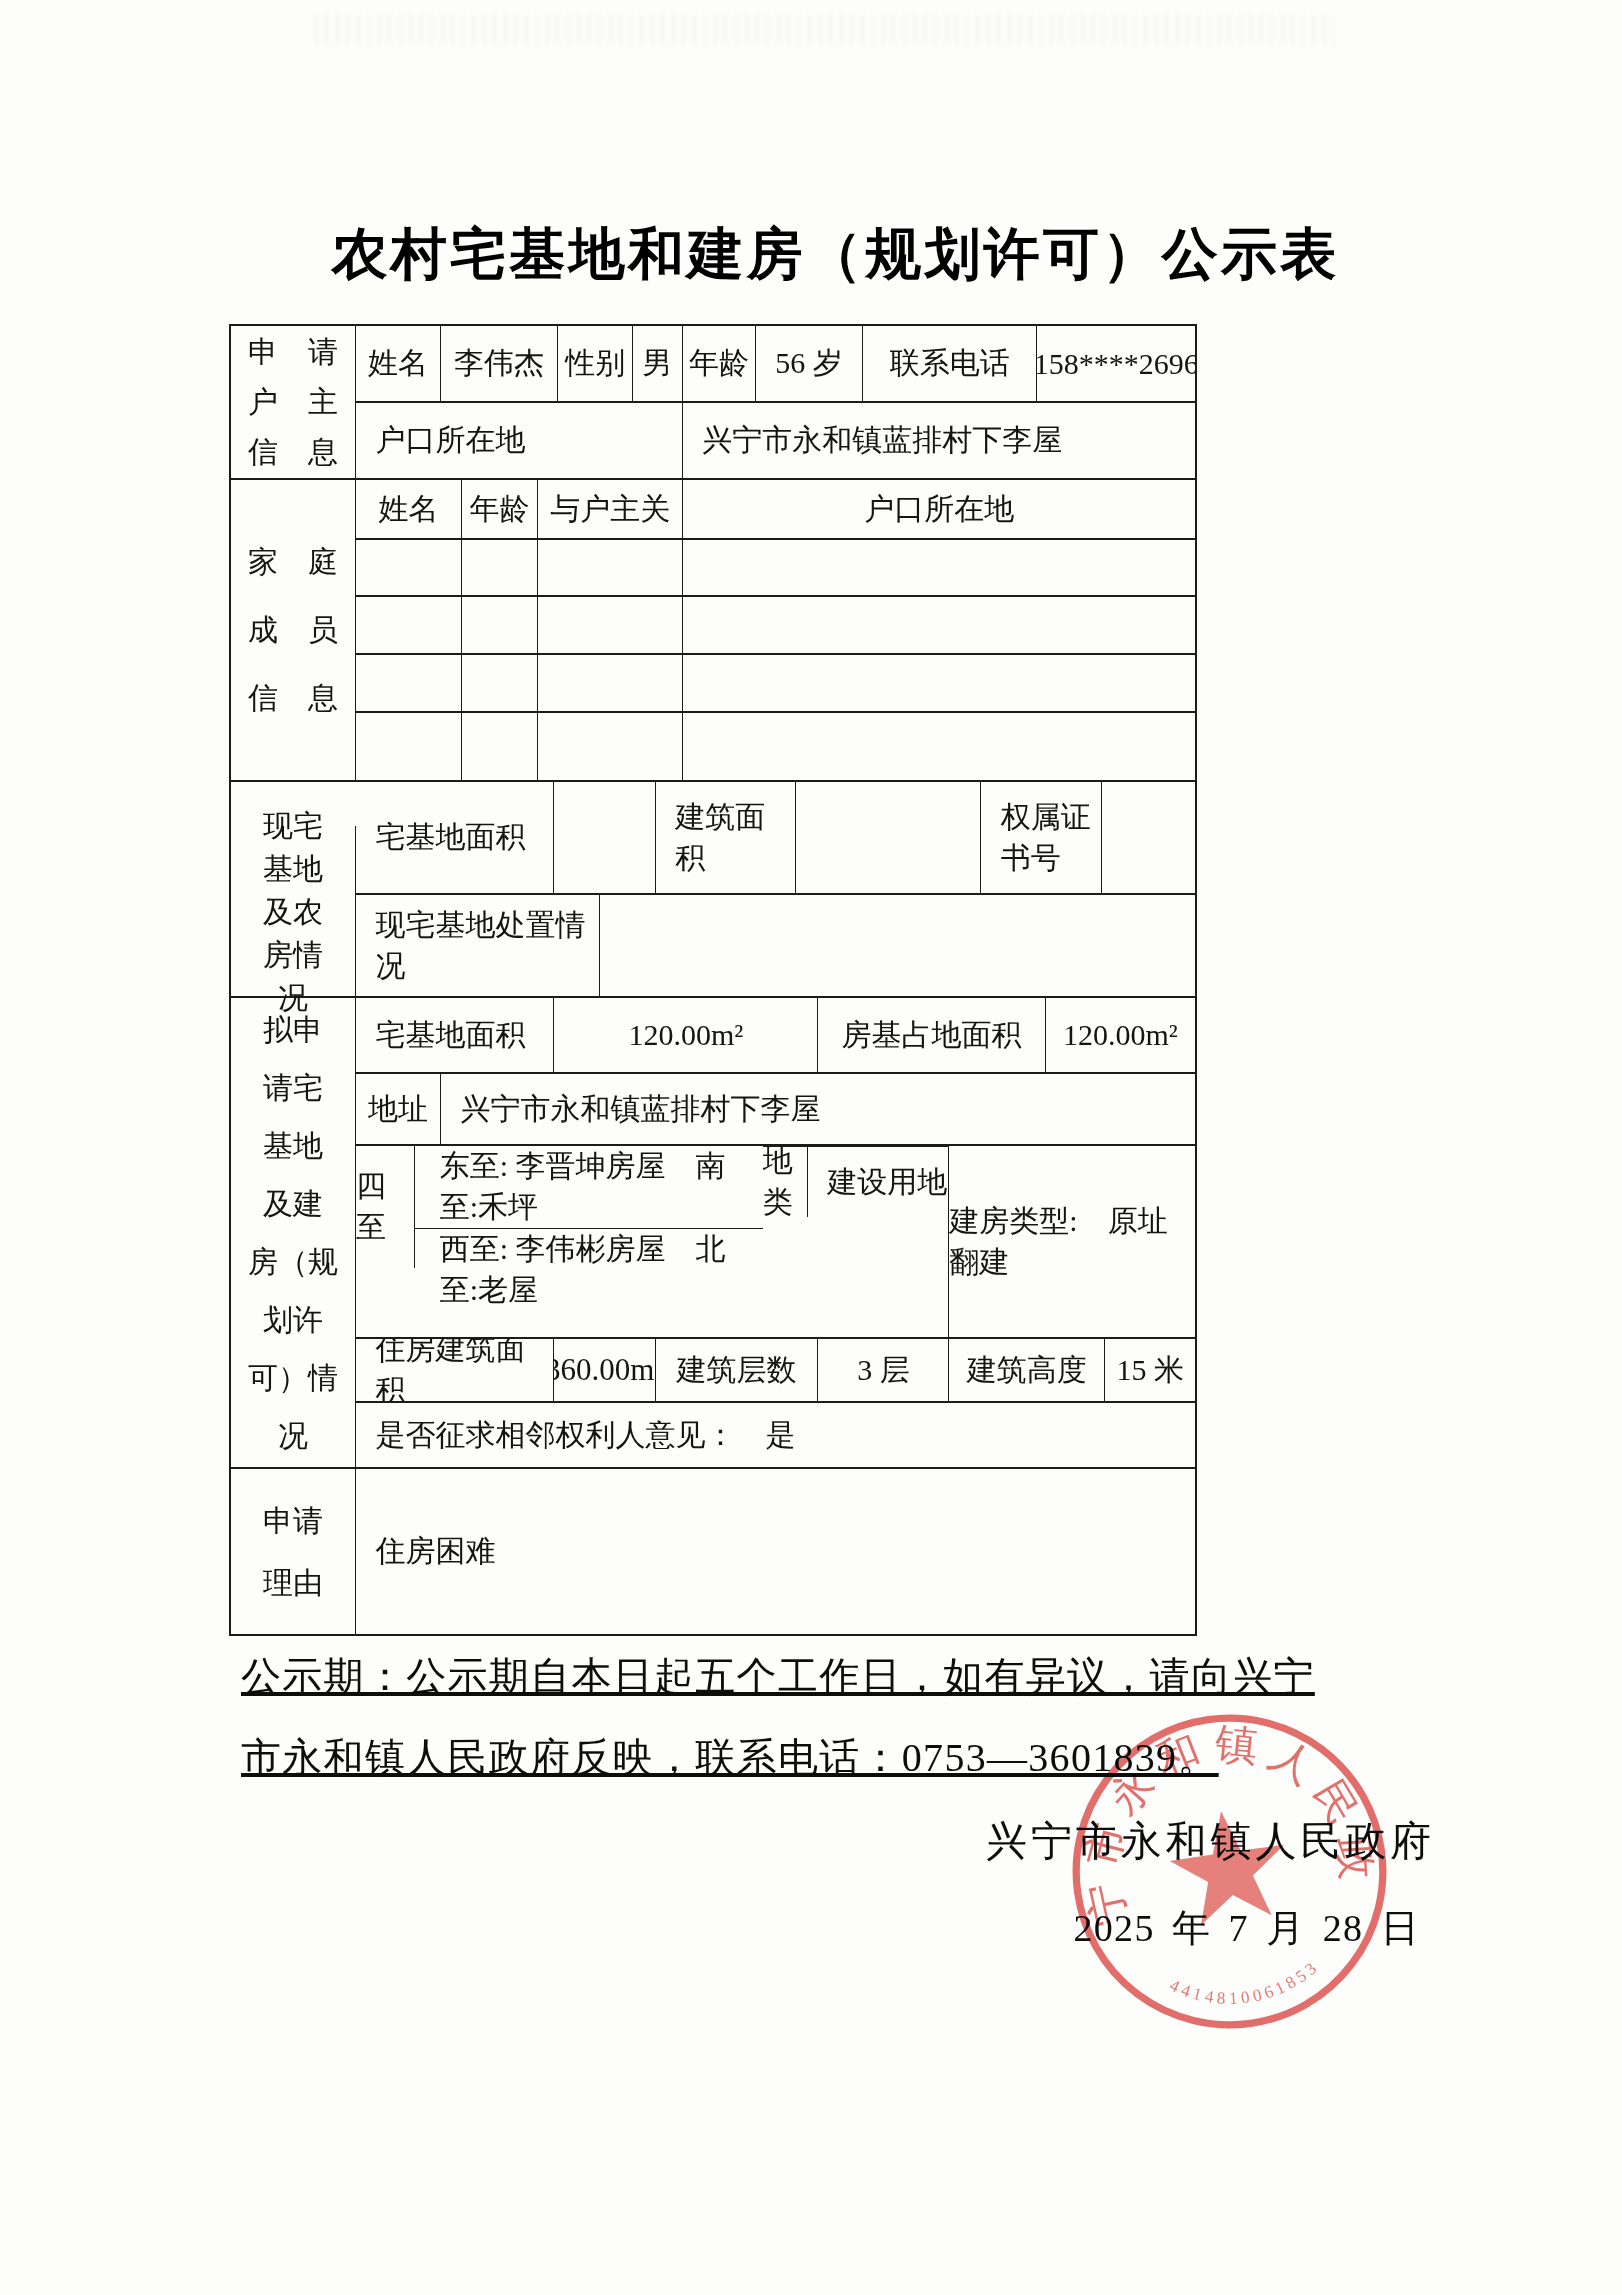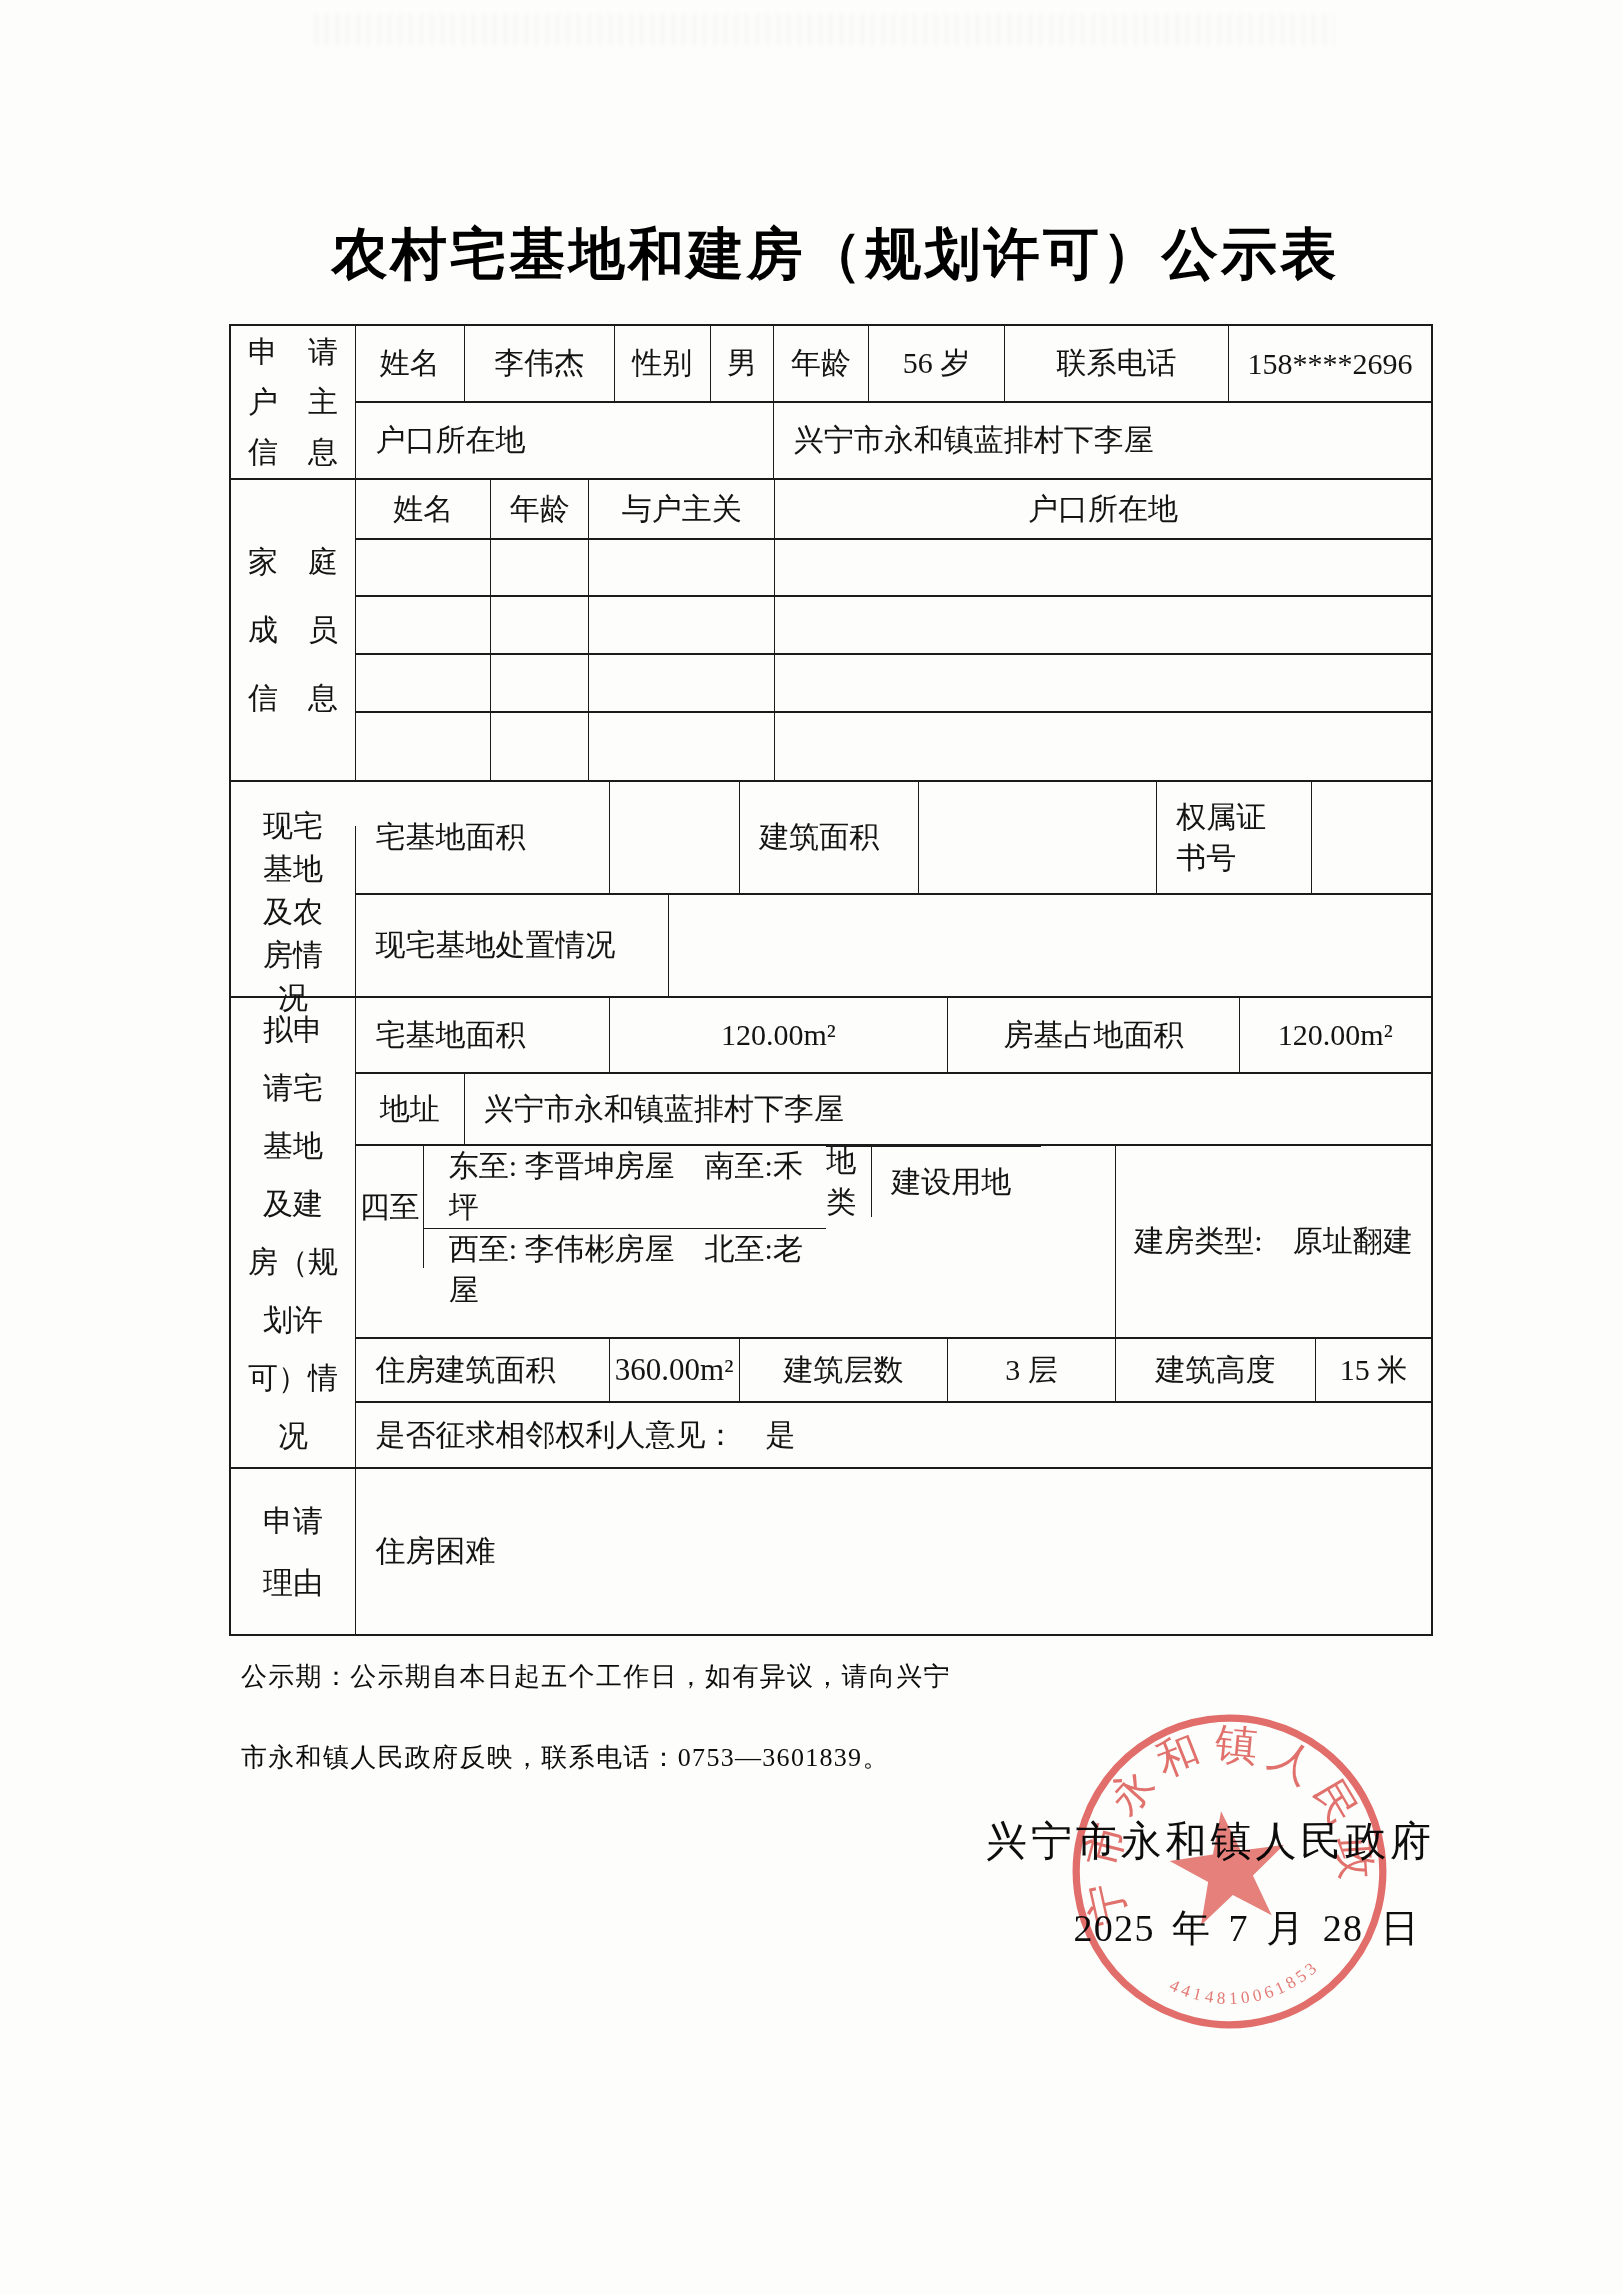--- a/index.html
+++ b/index.html
@@ -26,21 +26,21 @@
   .title{
     position:absolute;left:0;top:217px;width:100%;
     text-align:center;
     font-family:"Liberation Sans","DejaVu Sans",sans-serif;
     font-weight:800;
     font-size:56px;
     letter-spacing:3.3px;
     color:#000;
   }
   .form-table{
-    position:absolute;left:229px;top:324px;width:1204px;
+    position:absolute;left:229px;top:324px;width:968px;
     border:2.6px solid var(--line);
     box-sizing:border-box;
     font-size:30px;
   }
   .sec{display:flex;border-top:2.6px solid var(--line);}
   .sec:first-child{border-top:none;}
   .sec-label{
     flex:0 0 125px;
     display:flex;align-items:center;justify-content:center;
     text-align:center;
@@ -76,21 +76,21 @@
   .bounds-line{flex:1 1 auto;display:flex;align-items:center;padding-left:25px;box-sizing:border-box;}
   .bounds-line + .bounds-line{border-top:1.3px solid var(--line);}
   .bounds-bottom{display:flex;height:71px;border-top:1.3px solid var(--line);box-sizing:border-box;gap:14px;}
   .side-label{flex:0 0 14.2%;display:flex;align-items:center;justify-content:center;box-sizing:border-box;}
   .house-type-cell{
     flex:1 1 auto;display:flex;align-items:center;justify-content:center;
     border-left:1.3px solid var(--line);box-sizing:border-box;white-space:pre-line;
   }
   .notice{
     position:absolute;left:241px;top:1636px;width:1165px;
-    font-size:26px;letter-spacing:1.3px;color:#0d0d0d;
+    font-size:40px;letter-spacing:1.3px;color:#0d0d0d;text-decoration:underline;
   }
   .notice div{line-height:81px;height:81px;}
   .issuer{
     position:absolute;right:236px;top:1814px;
     font-size:41px;letter-spacing:3.9px;color:#0d0d0d;
   }
   .date{
     position:absolute;right:251px;top:1903px;
     font-size:38px;letter-spacing:1.3px;word-spacing:6.5px;color:#0d0d0d;
   }

